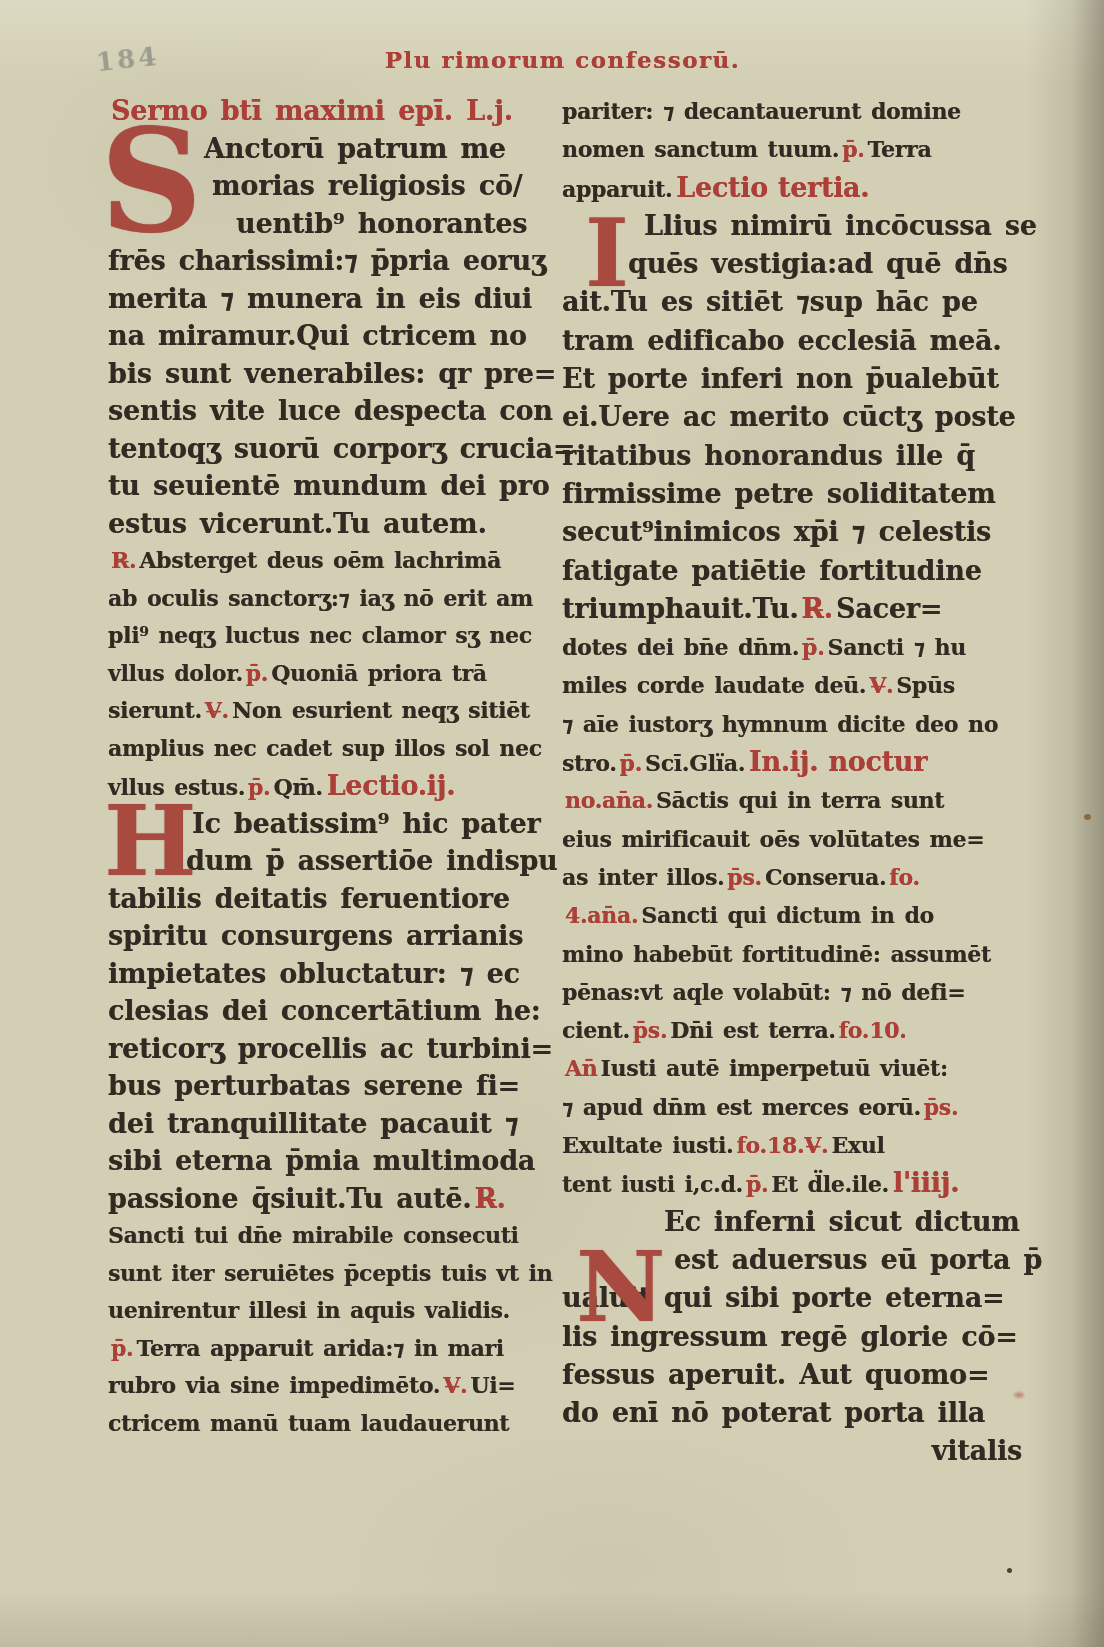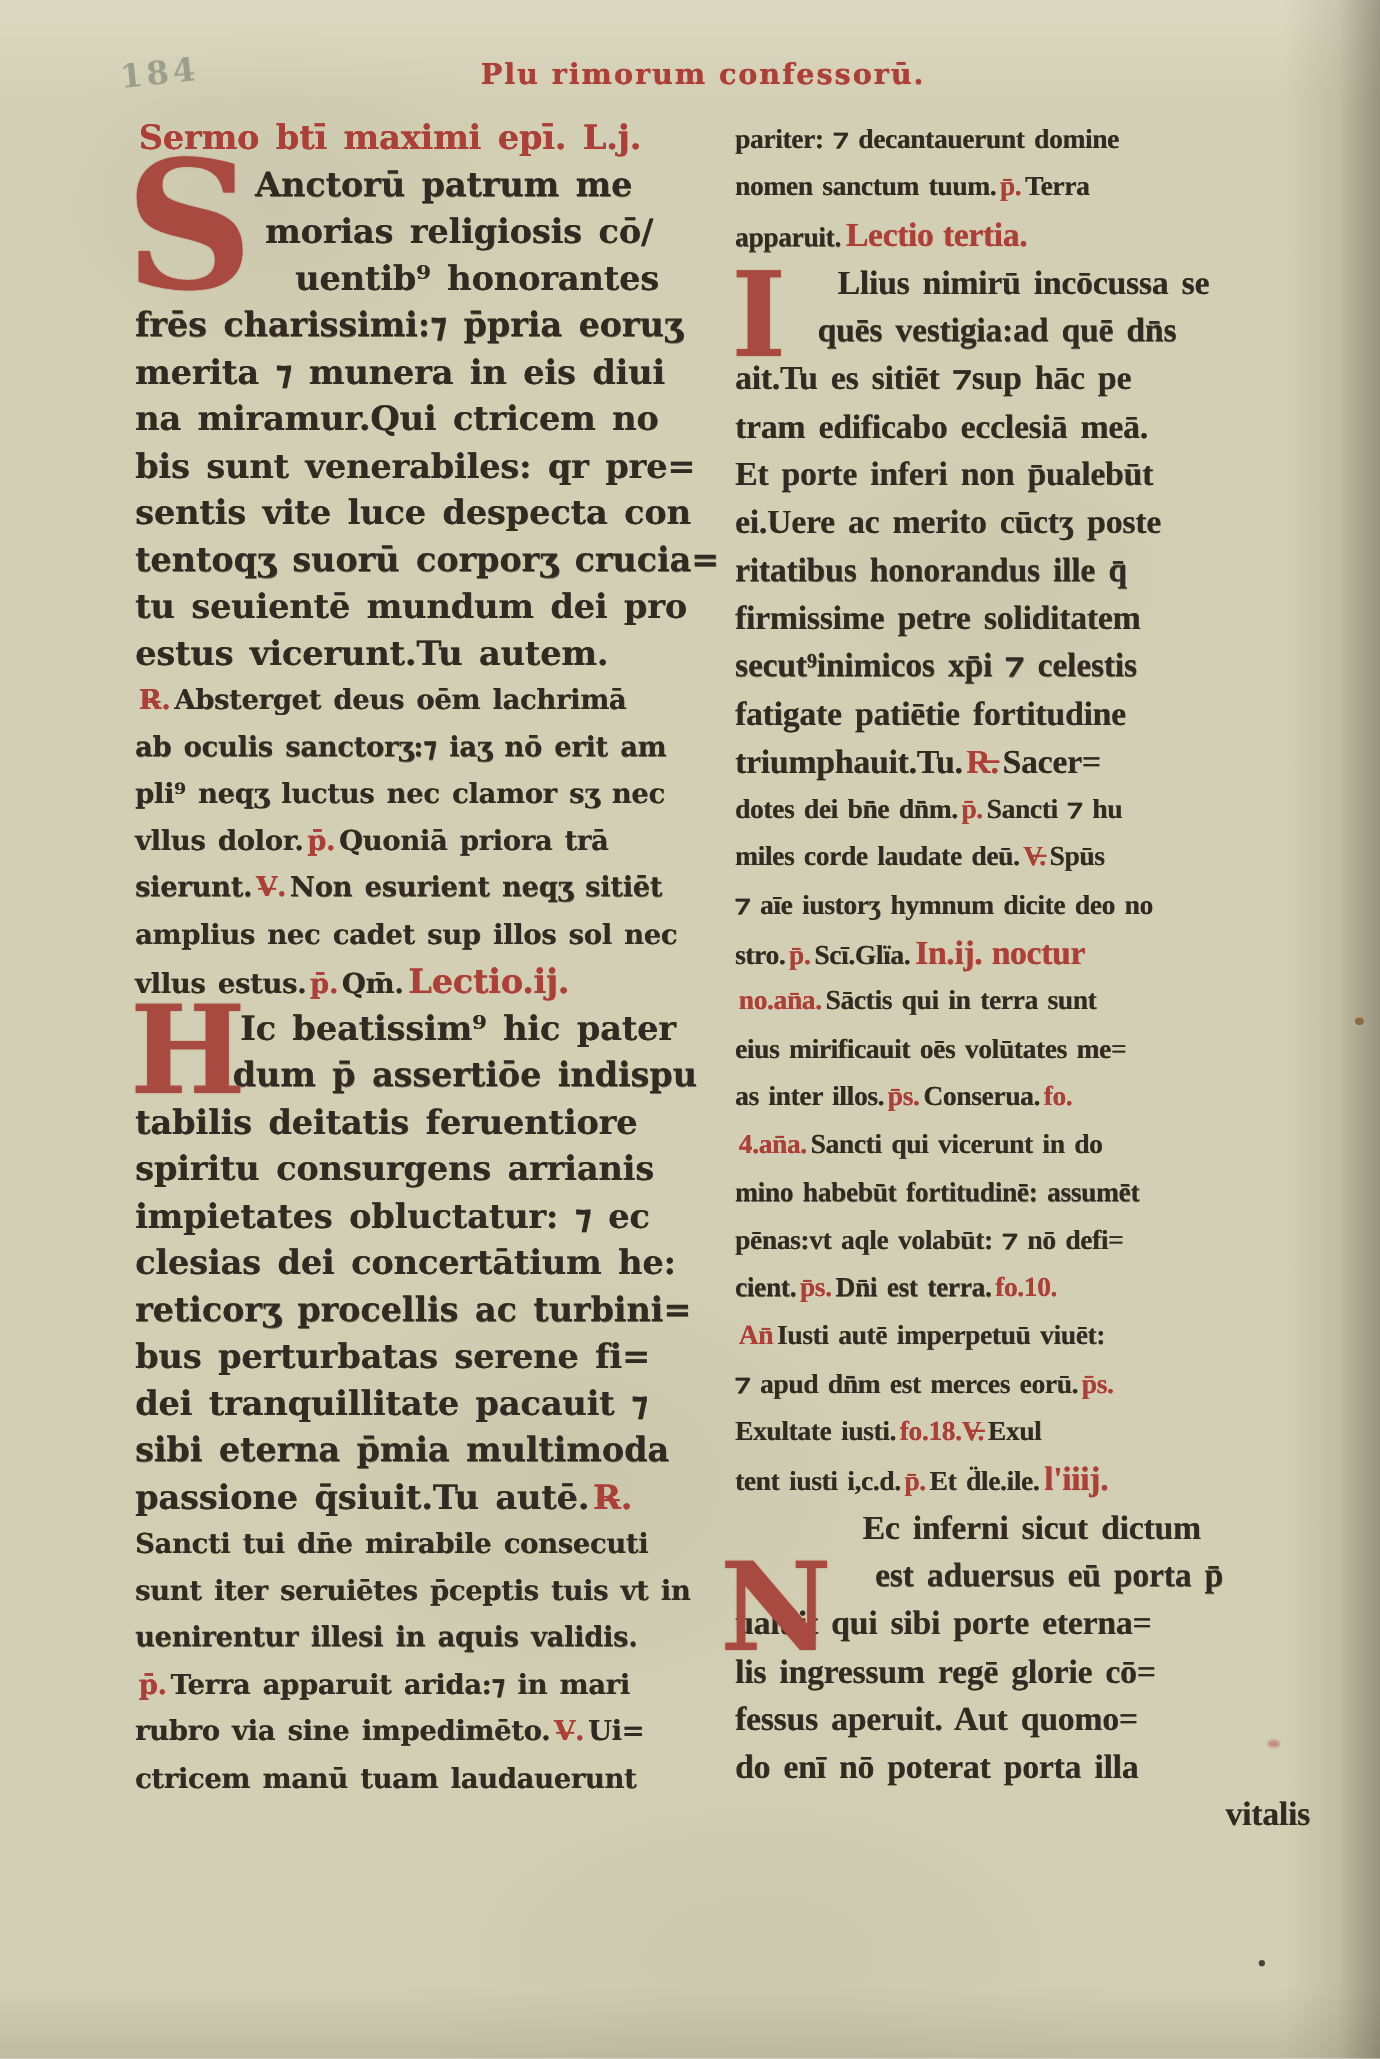--- a/index.html
+++ b/index.html
@@ -21,21 +21,21 @@
     font-size:26px; font-weight:bold; transform:rotate(-6deg); filter:blur(.6px);
     letter-spacing:3px;
   }
   .running-title{
     position:absolute; left:110px; top:46px; width:905px; text-align:center;
     color:#ac4038; font-size:23px; font-weight:bold; letter-spacing:1.5px;
     text-shadow:0 0 .6px #ac4038;
   }
   .col{position:absolute; top:92px;}
   .col.left{left:108px; width:442px;}
-  .col.right{left:588px; width:464px;font-family:Liberation Serif, serif;}
+  .col.right{left:562px; width:464px;}
   .line{
     position:relative; white-space:nowrap; text-align:left;
     color:#322a22; font-weight:bold;
     text-shadow:.3px .3px .5px rgba(45,34,22,.6);
   }
   .col.left  .line{height:37.5px; line-height:37.5px;}
   .col.right .line{height:38.3px; line-height:38.3px;}
   .line.lg{font-size:27px; word-spacing:4px; letter-spacing:-.2px;}
   .line.sm{font-size:22px; word-spacing:2.5px; letter-spacing:-.3px;}
   .line.ar{text-align:right; padding-right:4px;}
@@ -110,21 +110,21 @@
       <div class="line lg"><span class="seg k">secut⁹inimicos xp̄i ⁊ celestis</span></div>
       <div class="line lg"><span class="seg k">fatigate patiētie fortitudine</span></div>
       <div class="line lg"><span class="seg k">triumphauit.Tu.</span><span class="seg r">R̶.</span><span class="seg k">Sacer=</span></div>
       <div class="line sm"><span class="seg k">dotes dei bn̄e dn̄m.</span><span class="seg r">p̄.</span><span class="seg k">Sancti ⁊ hu</span></div>
       <div class="line sm"><span class="seg k">miles corde laudate deū.</span><span class="seg r">V̶.</span><span class="seg k">Spūs</span></div>
       <div class="line sm"><span class="seg k">⁊ aīe iustorʒ hymnum dicite deo no</span></div>
       <div class="line sm"><span class="seg k">stro.</span><span class="seg r">p̄.</span><span class="seg k">Scī.Glïa.</span><span class="seg rl">In.ij. noctur</span></div>
       <div class="line sm"><span class="seg r">no.an̄a.</span><span class="seg k">Sāctis qui in terra sunt</span></div>
       <div class="line sm"><span class="seg k">eius mirificauit oēs volūtates me=</span></div>
       <div class="line sm"><span class="seg k">as inter illos.</span><span class="seg r">p̄s.</span><span class="seg k">Conserua.</span><span class="seg r">fo.</span></div>
-      <div class="line sm"><span class="seg r">4.an̄a.</span><span class="seg k">Sancti qui vicerunt in do</span></div>
+      <div class="line sm"><span class="seg r">4.an̄a.</span><span class="seg k">Sancti qui dictum in do</span></div>
       <div class="line sm"><span class="seg k">mino habebūt fortitudinē: assumēt</span></div>
       <div class="line sm"><span class="seg k">pēnas:vt aqle volabūt: ⁊ nō defi=</span></div>
       <div class="line sm"><span class="seg k">cient.</span><span class="seg r">p̄s.</span><span class="seg k">Dn̄i est terra.</span><span class="seg r">fo.10.</span></div>
       <div class="line sm"><span class="seg r">An̄</span><span class="seg k">Iusti autē imperpetuū viuēt:</span></div>
       <div class="line sm"><span class="seg k">⁊ apud dn̄m est merces eorū.</span><span class="seg r">p̄s.</span></div>
       <div class="line sm"><span class="seg k">Exultate iusti.</span><span class="seg r">fo.18.V̶.</span><span class="seg k">Exul</span></div>
       <div class="line sm"><span class="seg k">tent iusti i,c.d.</span><span class="seg r">p̄.</span><span class="seg k">Et d̈le.ile.</span><span class="seg rl">l'iiij.</span></div>
       <div class="line lg" style="padding-left: 102px;"><span class="seg k">Ec inferni sicut dictum</span></div>
       <div class="line lg" style="padding-left: 112px;"><span class="seg k">est aduersus eū porta p̄</span></div>
       <div class="line lg"><span class="seg k">ualuit qui sibi porte eterna=</span></div>

